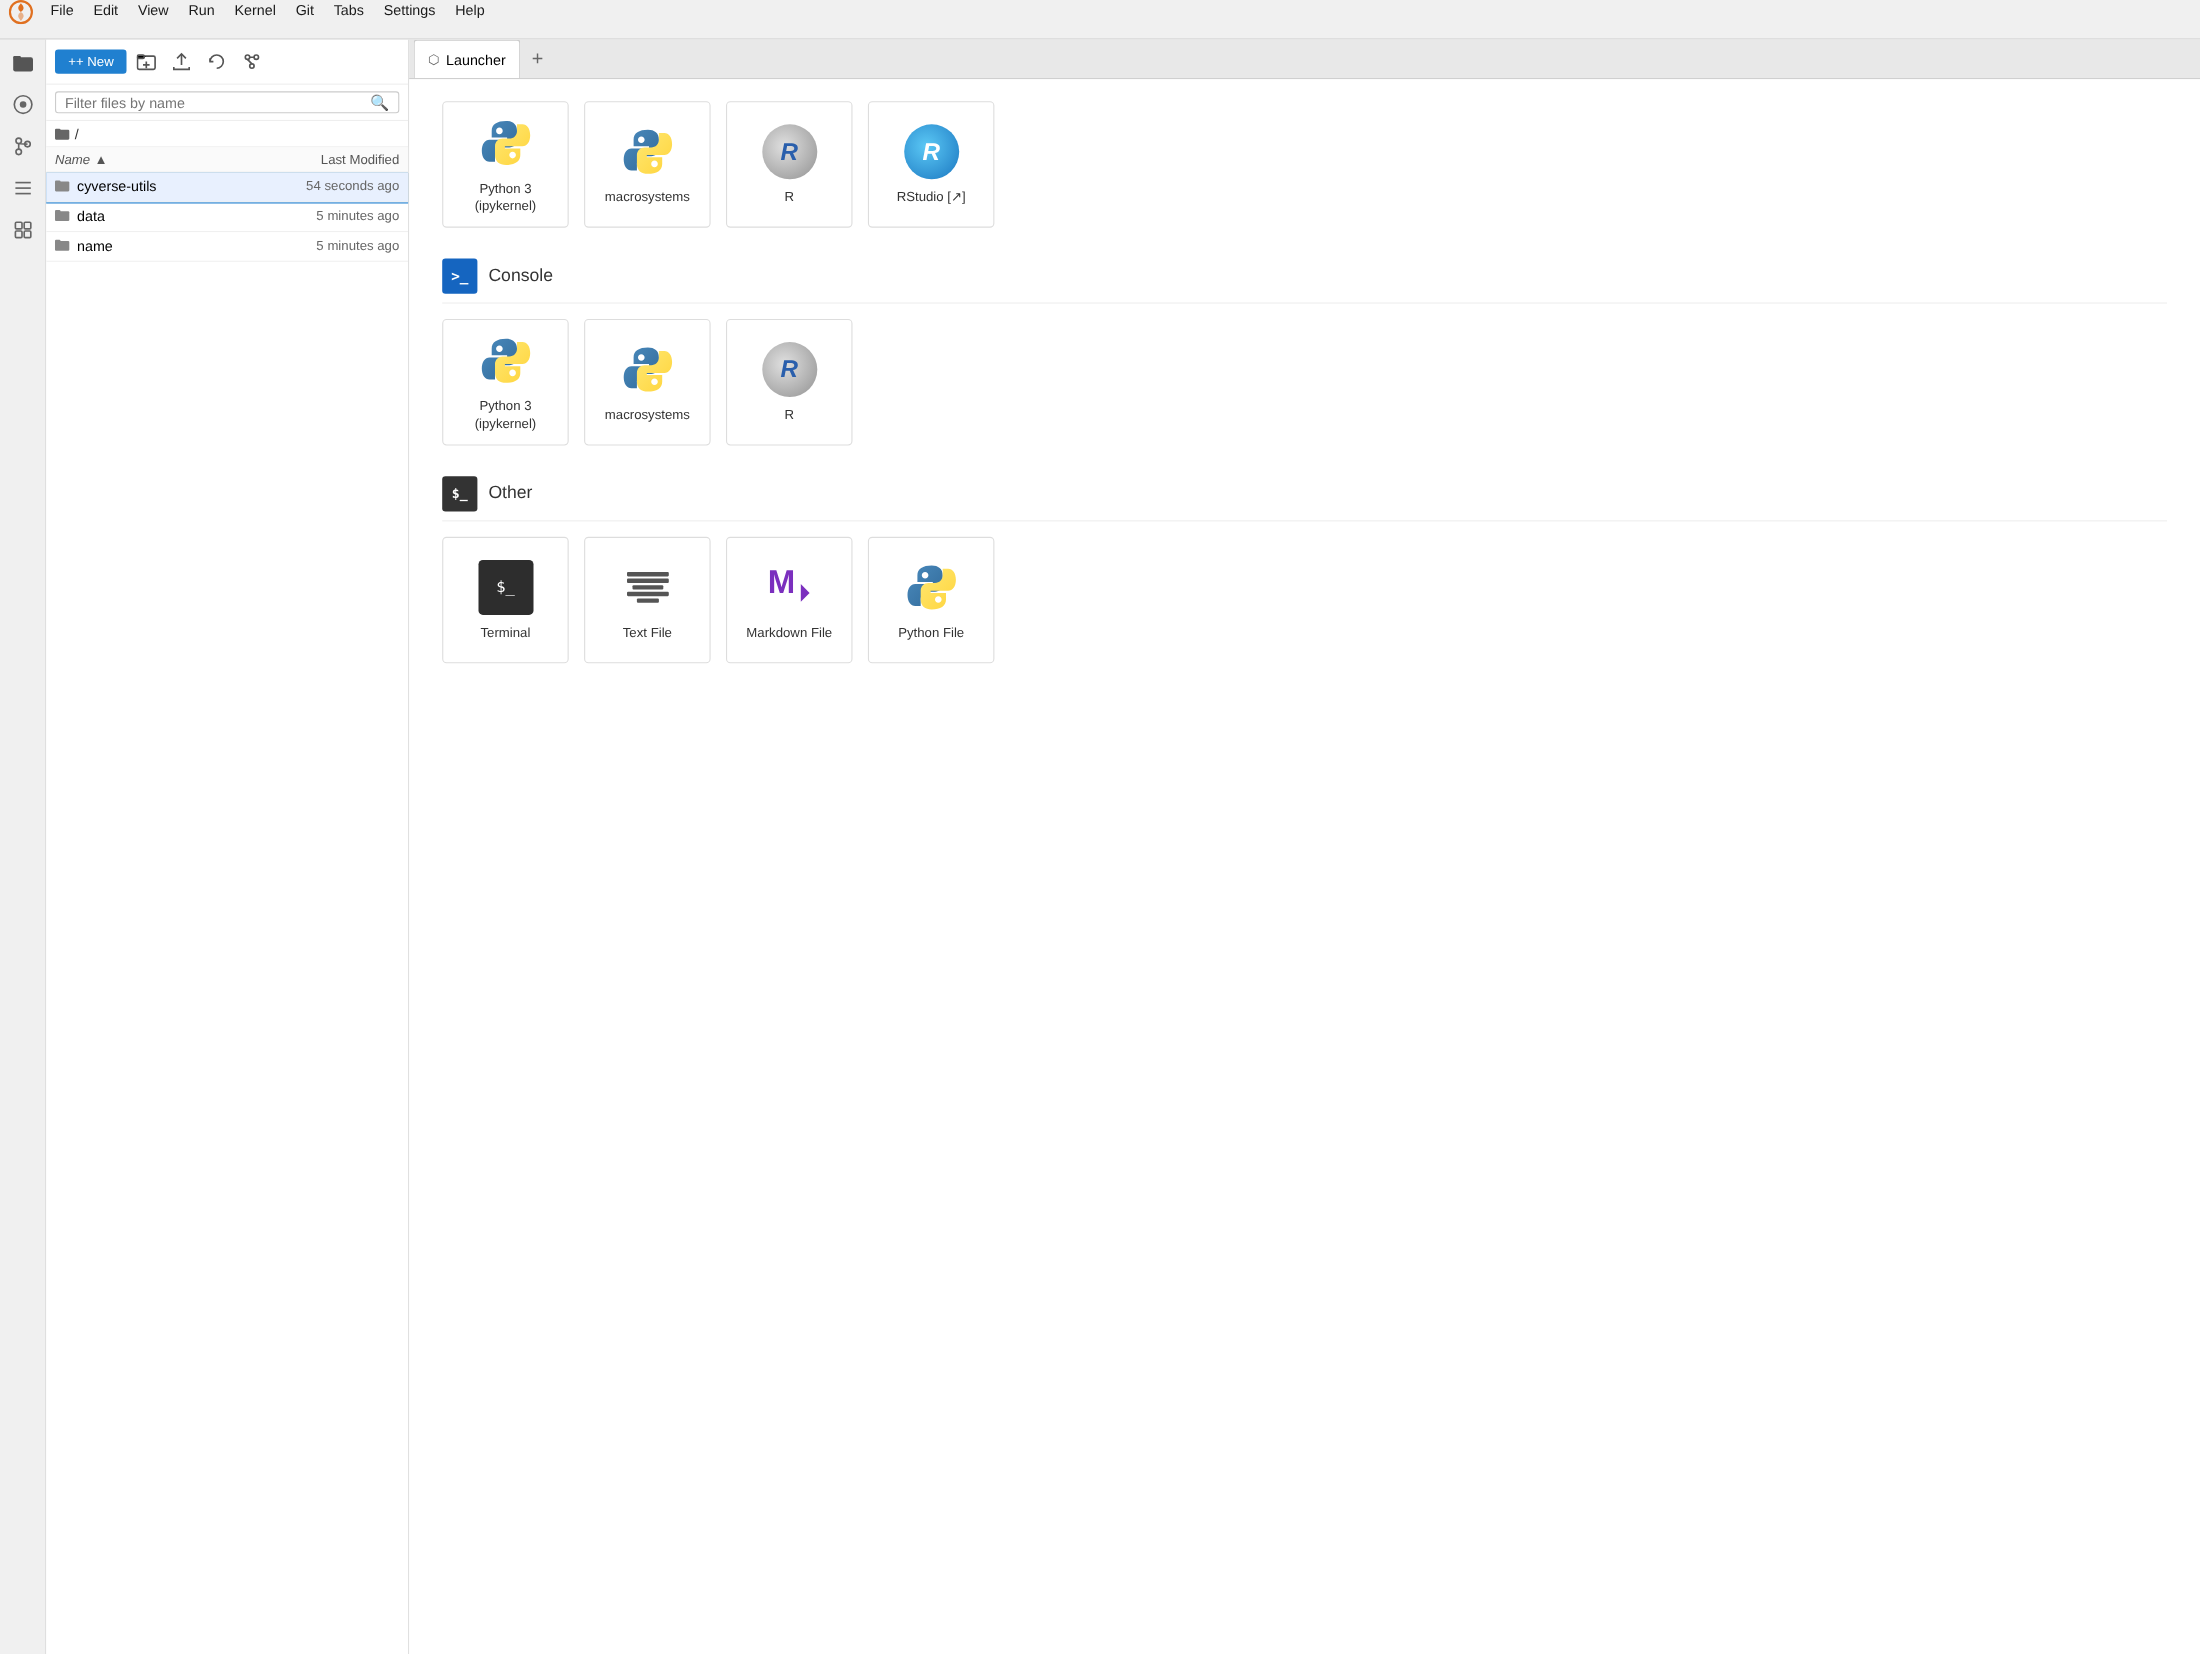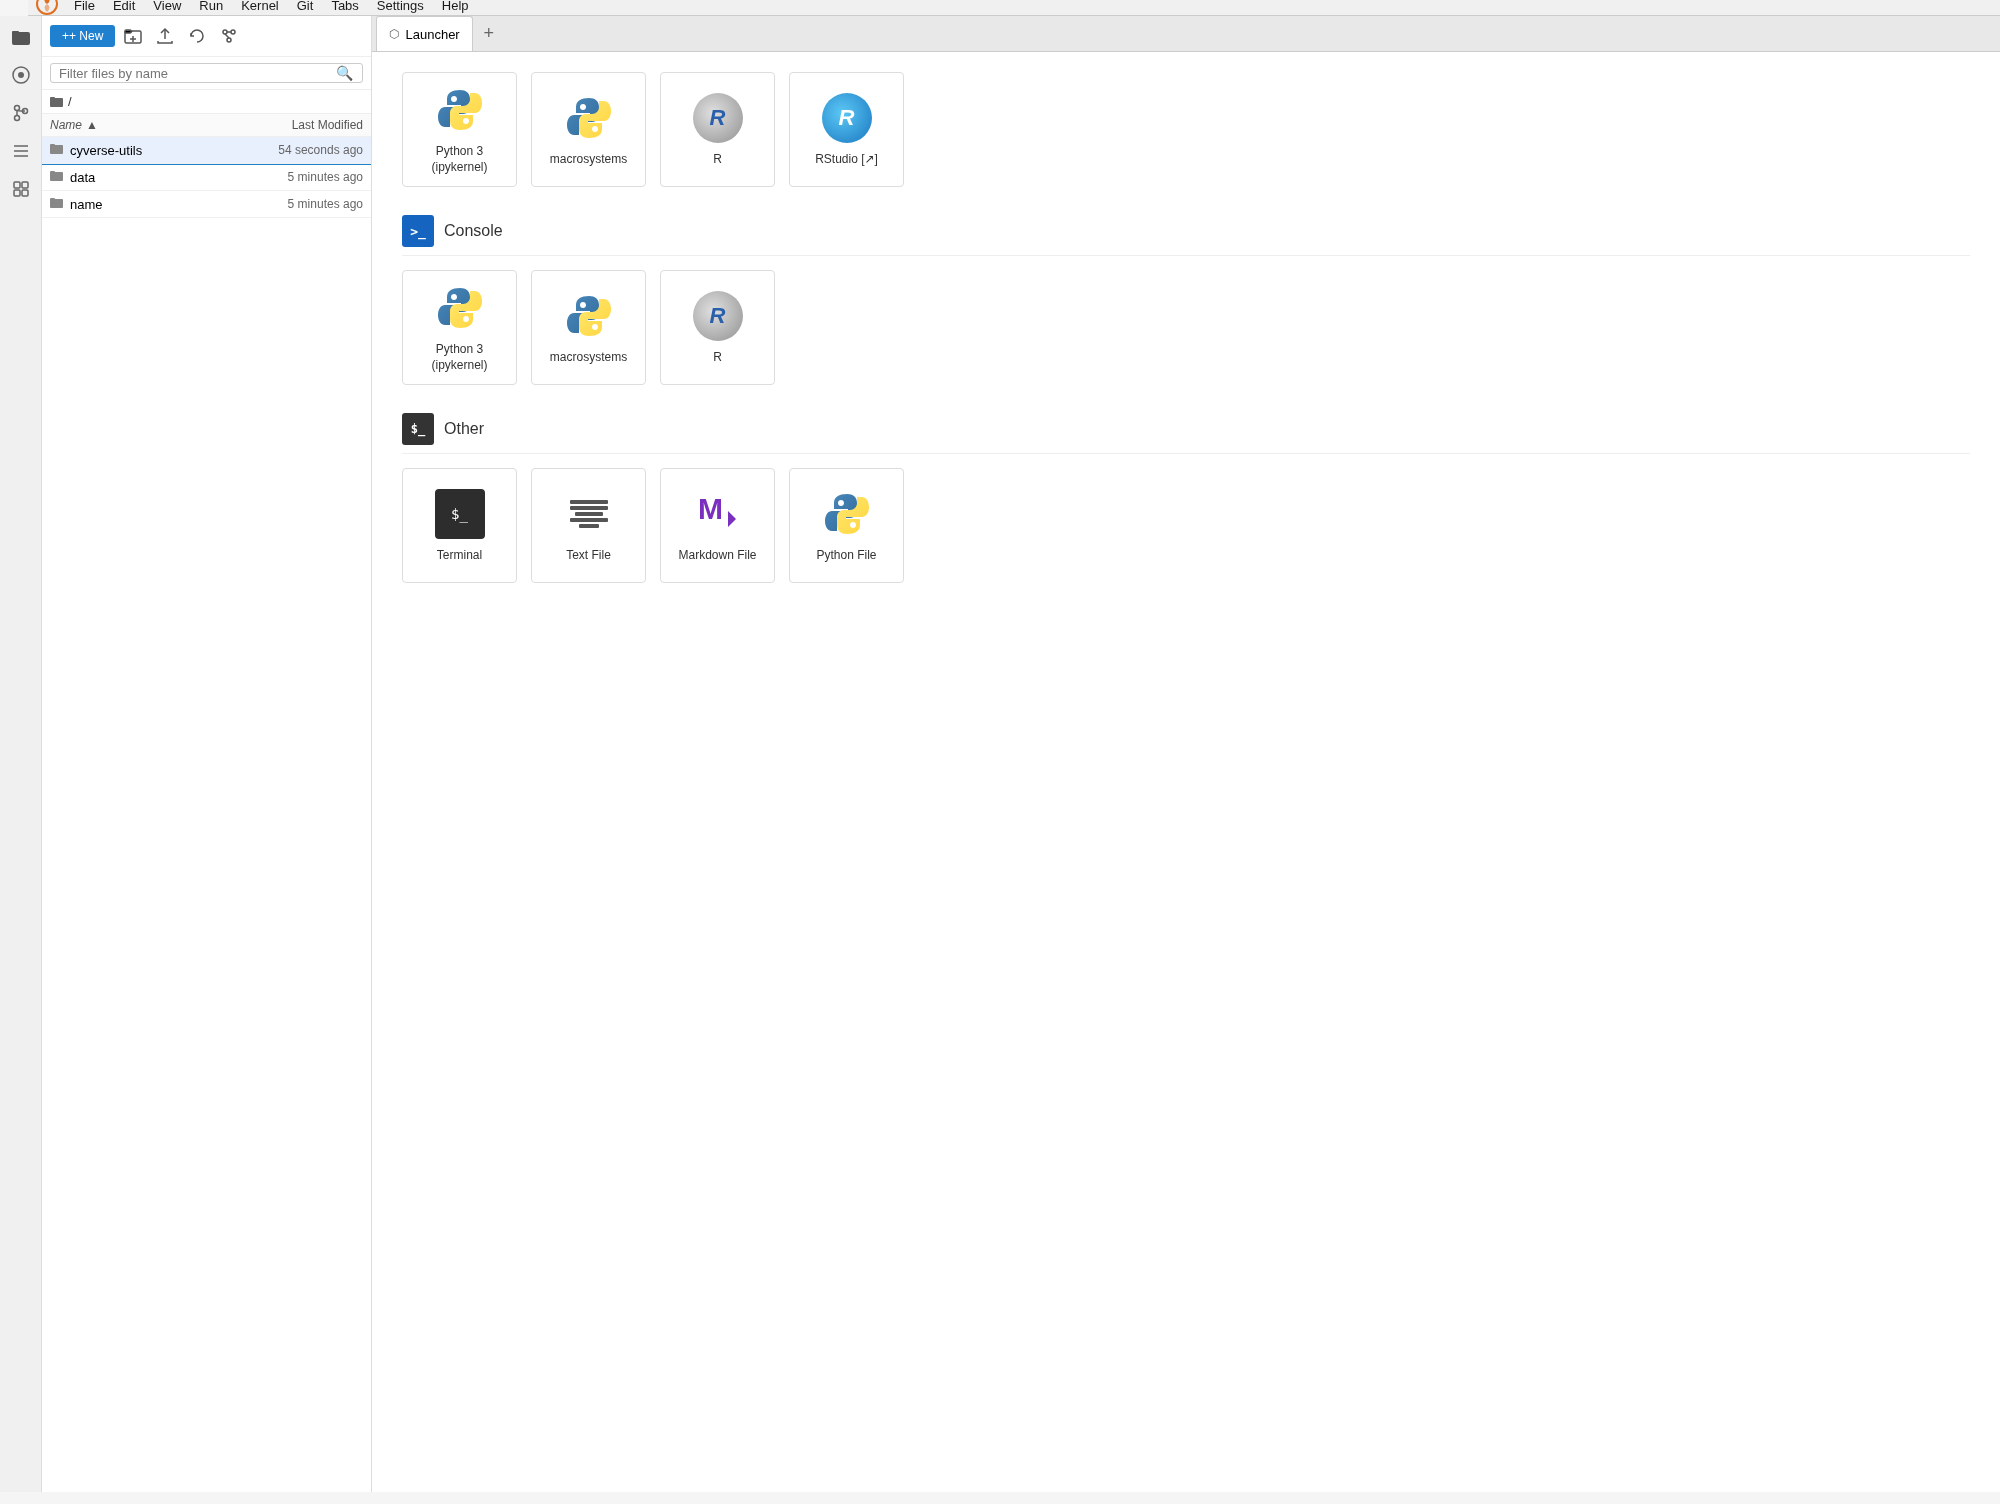--- a/index.html
+++ b/index.html
@@ -1,21 +1,21 @@
 <!DOCTYPE html>
 <html><head>
   <meta charset="utf-8">
   <style>
     * { box-sizing: border-box; margin: 0; padding: 0; }
     body { font-family: -apple-system, BlinkMacSystemFont, 'Segoe UI', sans-serif; font-size: 13px; background: #f5f5f5; overflow: hidden; height: 100vh; }
 
     
     .menubar {
-      display: flex; align-items: flex-end; height: 16px; background: #f0f0f0;
-      border-bottom: 1px solid #ccc; padding: 0 8px; gap: 2px; margin-left: 28px;
+      display: flex; align-items: flex-start; height: 36px; background: #f0f0f0;
+      border-bottom: 1px solid #ccc; padding: 0 8px; gap: 2px;
     }
     .menubar-logo { width: 22px; height: 22px; margin-right: 6px; }
     .menubar-item {
       padding: 2px 8px; font-size: 13px; cursor: pointer; border-radius: 3px;
       color: #1a1a1a;
     }
 
     
     .main-layout { display: flex; height: calc(100vh - 28px); }
 
@@ -72,21 +72,21 @@
     
     .file-list-header {
       display: flex; padding: 4px 8px; font-size: 12px; color: #555;
       border-bottom: 1px solid #eee; background: #fafafa;
     }
     .file-col-name { flex: 1; display: flex; align-items: center; gap: 4px; cursor: pointer; font-style: italic; }
     .file-col-modified { width: 130px; text-align: right; }
 
     .file-list { flex: 1; overflow-y: auto; }
     .file-item {
-      display: flex; align-items: center; padding: 5px 8px; cursor: pointer;
+      display: flex; padding: 5px 8px; cursor: pointer;
       border-bottom: 1px solid #f0f0f0;
     }
     .file-item.selected { background: #e8f0fe; outline: 1px solid #2080d0; }
     .file-icon { margin-right: 6px; font-size: 14px; color: #666; }
     .file-name { flex: 1; font-size: 13px; }
     .file-modified { width: 130px; text-align: right; font-size: 12px; color: #666; }
 
     
     .right-panel { flex: 1; display: flex; flex-direction: column; background: #f5f5f5; }
 

